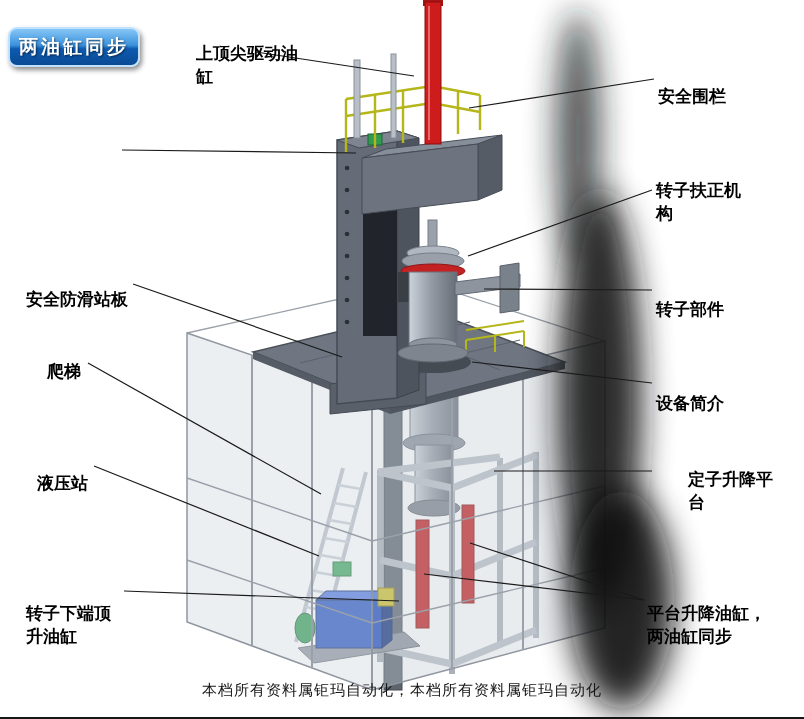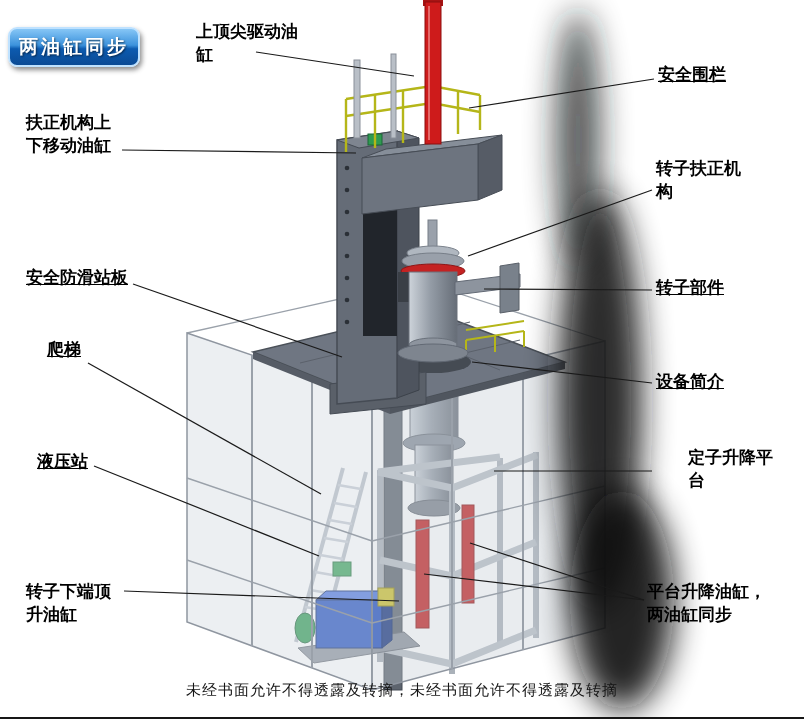--- a/index.html
+++ b/index.html
@@ -6,22 +6,22 @@
   .canvas{position:relative;width:804px;height:719px;background:#ffffff;overflow:hidden;
           font-family:"Liberation Sans","DejaVu Sans",sans-serif;}
   .machine-svg{position:absolute;left:0;top:0;}
   .badge{position:absolute;left:8px;top:27px;width:128px;height:36px;
          background:linear-gradient(180deg,#86c6f6 0%,#3c92dc 45%,#0d5bb0 55%,#0a4a94 100%);
          border:2px solid #bfe2ff;border-radius:9px;box-shadow:2px 3px 5px rgba(0,0,0,.45);
          color:#fff;font-size:19px;font-weight:700;letter-spacing:3px;
          display:flex;align-items:center;justify-content:center;
          text-shadow:1px 1px 2px rgba(0,0,0,.55);}
   .lbl{position:absolute;font-size:17px;font-weight:600;color:#000;
-       line-height:1.38;word-break:break-all;}
-  .nowrap{white-space:nowrap;text-decoration:underline;}
+       line-height:1.38;word-break:break-all;margin-top:22px;}
+  .nowrap{white-space:nowrap;}
   .footer{position:absolute;left:0;top:681px;width:100%;text-align:center;
           font-size:15px;font-weight:500;color:#151515;letter-spacing:1px;}
   .bottom-rule{position:absolute;left:0;bottom:0;width:100%;height:2px;background:#161616;}
 </style>
 </head>
 <body>
 
 <div class="canvas">
 
   <svg class="machine-svg" width="804" height="719" viewBox="0 0 804 719">
@@ -207,27 +207,26 @@
       <line x1="124" y1="591" x2="399" y2="601"></line>
       <line x1="644" y1="600" x2="470" y2="543"></line>
       <line x1="644" y1="600" x2="424" y2="574"></line>
     </g>
   </svg>
 
   <div class="badge">两油缸同步</div>
 
   <div class="lbl" style="left:196px;top:20px;width:106px">上顶尖驱动油缸</div>
   <div class="lbl nowrap" style="left:658px;top:63px">安全围栏</div>
-  <div class="lbl" style="left:26px;top:111px;width:92px">扶正机构上下移动油缸</div>
   <div class="lbl" style="left:656px;top:157px;width:92px">转子扶正机构</div>
   <div class="lbl nowrap" style="left:26px;top:266px">安全防滑站板</div>
   <div class="lbl nowrap" style="left:656px;top:276px">转子部件</div>
   <div class="lbl nowrap" style="left:47px;top:338px">爬梯</div>
   <div class="lbl nowrap" style="left:656px;top:370px">设备简介</div>
   <div class="lbl nowrap" style="left:37px;top:450px">液压站</div>
   <div class="lbl" style="left:688px;top:446px;width:92px">定子升降平台</div>
   <div class="lbl" style="left:26px;top:580px;width:92px">转子下端顶升油缸</div>
   <div class="lbl" style="left:647px;top:580px;width:126px">平台升降油缸，两油缸同步</div>
 
-  <div class="footer">未经书面允许不得透露及转摘，未经书面允许不得透露及转摘</div>
+  <div class="footer">本档所有资料属钜玛自动化，本档所有资料属钜玛自动化</div>
   <div class="bottom-rule"></div>
 
 </div>
 
 </body></html>

